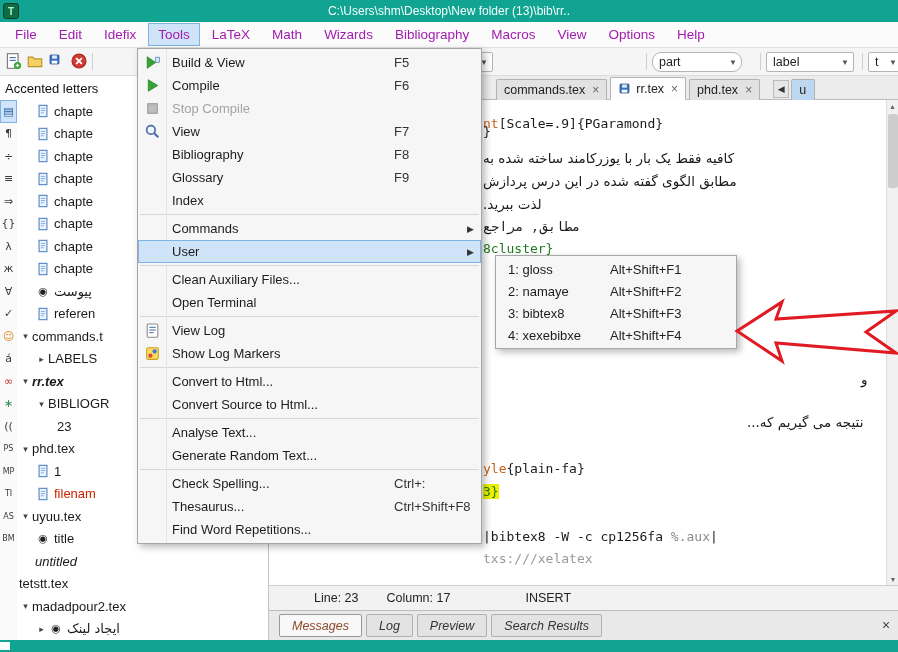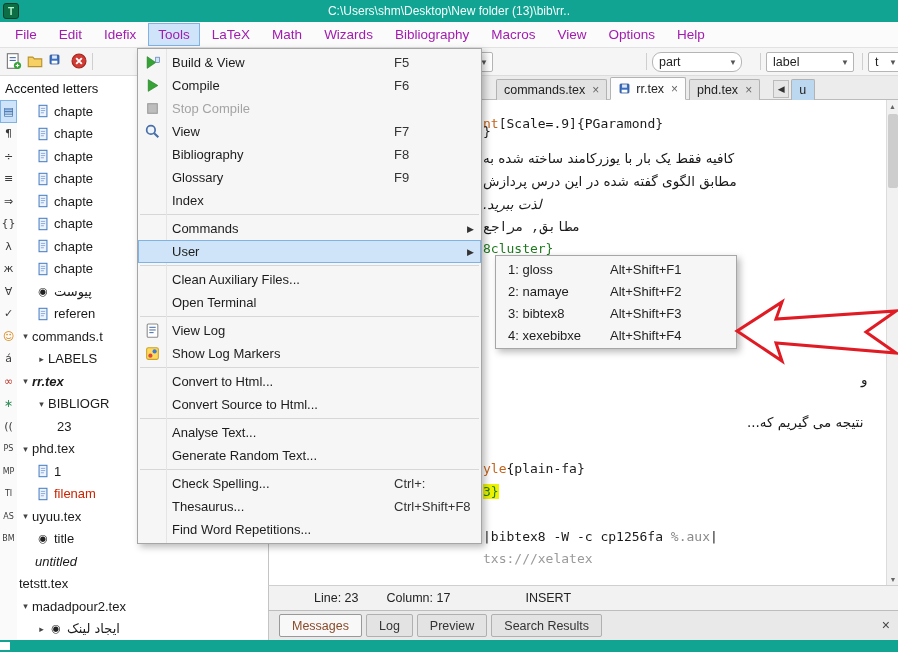--- a/index.html
+++ b/index.html
@@ -69,21 +69,21 @@
   .vs-arrow{height:12px;display:flex;align-items:center;justify-content:center;font-size:7px;color:#666;}
   .vs-thumb{position:absolute;left:1px;top:14px;width:10px;height:74px;background:#cdcdcd;border-radius:2px;}
   .vs-down{position:absolute;bottom:0;left:0;width:12px;}
 
   
   .statusbar{position:absolute;left:268px;top:585px;width:630px;height:25px;background:#f2f2f2;
              border-left:1px solid #c4c4c4;border-top:1px solid #cfcfcf;font-size:12.5px;color:#222;
              display:flex;align-items:center;}
   .statusbar span{margin-right:0;}
   .bottom-panel{position:absolute;left:268px;top:610px;width:630px;height:35px;background:#e9e9e9;
-                border-left:1px solid #c4c4c4;border-top:1px solid #bdbdbd;}
+                border-left:1px solid #c4c4c4;border-top:1px solid #bdbdbd;font-style:italic;}
   .btabs{position:absolute;left:10px;top:3px;display:flex;}
   .btab{height:23px;display:flex;align-items:center;padding:0 12px;font-size:12.5px;color:#333;
         background:#e3e3e3;border:1px solid #b0b0b0;margin-right:4px;border-radius:2px;}
   .btab.active{background:#f8f8f8;color:#8a4b2a;border-color:#999;}
   .bp-close{position:absolute;right:8px;top:6px;font-size:14px;color:#444;}
 
   .bottom-strip{position:absolute;left:0;top:640px;width:898px;height:12px;background:#12a493;}
   .strip-notch{position:absolute;left:0;top:642px;width:10px;height:8px;background:#ffffff;}
 
   
@@ -405,21 +405,21 @@
   <div class="editor" id="editor">
     <div class="vscroll">
       <div class="vs-arrow">▲</div>
       <div class="vs-thumb"></div>
       <div class="vs-arrow vs-down">▼</div>
     </div>
   <div class="ed-line" style="left: 214px; top: 16px;"><span style="color: rgb(196, 100, 29);">nt</span><span style="color: rgb(26, 26, 26);">[Scale=.9]</span><span style="color: rgb(26, 26, 26);">{PGaramond}</span></div>
       <div class="ed-line" style="left: 214px; top: 24px;"><span style="color: rgb(26, 26, 26);">}</span></div>
       <div class="ed-line rtl" style="left: 214px; top: 50px;"><span style="color: rgb(26, 26, 26);">کافیه فقط یک بار با یوزرکامند ساخته شده به</span></div>
       <div class="ed-line rtl" style="left: 214px; top: 73px;"><span style="color: rgb(26, 26, 26);">مطابق الگوی گفته شده در این درس پردازش</span></div>
-      <div class="ed-line rtl" style="left: 214px; top: 96px;"><span style="color: rgb(26, 26, 26); font-style: italic;">لذت ببرید.</span></div>
+      <div class="ed-line rtl" style="left: 214px; top: 96px;"><span style="color: rgb(26, 26, 26);">لذت ببرید.</span></div>
       <div class="ed-line rtl" style="left: 214px; top: 118px; font-family: Liberation Mono, monospace;"><span style="color: rgb(26, 26, 26);">مطابق, مراجع</span></div>
       <div class="ed-line" style="left: 214px; top: 141px;"><span style="color: rgb(31, 122, 31);">8cluster}</span></div>
       <div class="ed-line rtl" style="left: 592px; top: 271px;"><span style="color: rgb(26, 26, 26);">و</span></div>
       <div class="ed-line rtl" style="left: 478px; top: 314px;"><span style="color: rgb(26, 26, 26);">نتیجه می گیریم که...</span></div>
       <div class="ed-line" style="left: 214px; top: 361px;"><span style="color: rgb(196, 100, 29);">yle</span><span style="color: rgb(26, 26, 26);">{plain-fa}</span></div>
       <div class="ed-line" style="left: 214px; top: 384px;"><span style="color: rgb(31, 122, 31); background: rgb(238, 242, 0);">3}</span></div>
       <div class="ed-line" style="left: 214px; top: 429px;"><span style="color: rgb(26, 26, 26);">|bibtex8 -W -c cp1256fa </span><span style="color: rgb(138, 138, 138);">%.aux</span><span style="color: rgb(26, 26, 26);">|</span></div>
       <div class="ed-line" style="left: 214px; top: 451px;"><span style="color: rgb(154, 154, 154);">txs:///xelatex</span></div>
     </div>
 

